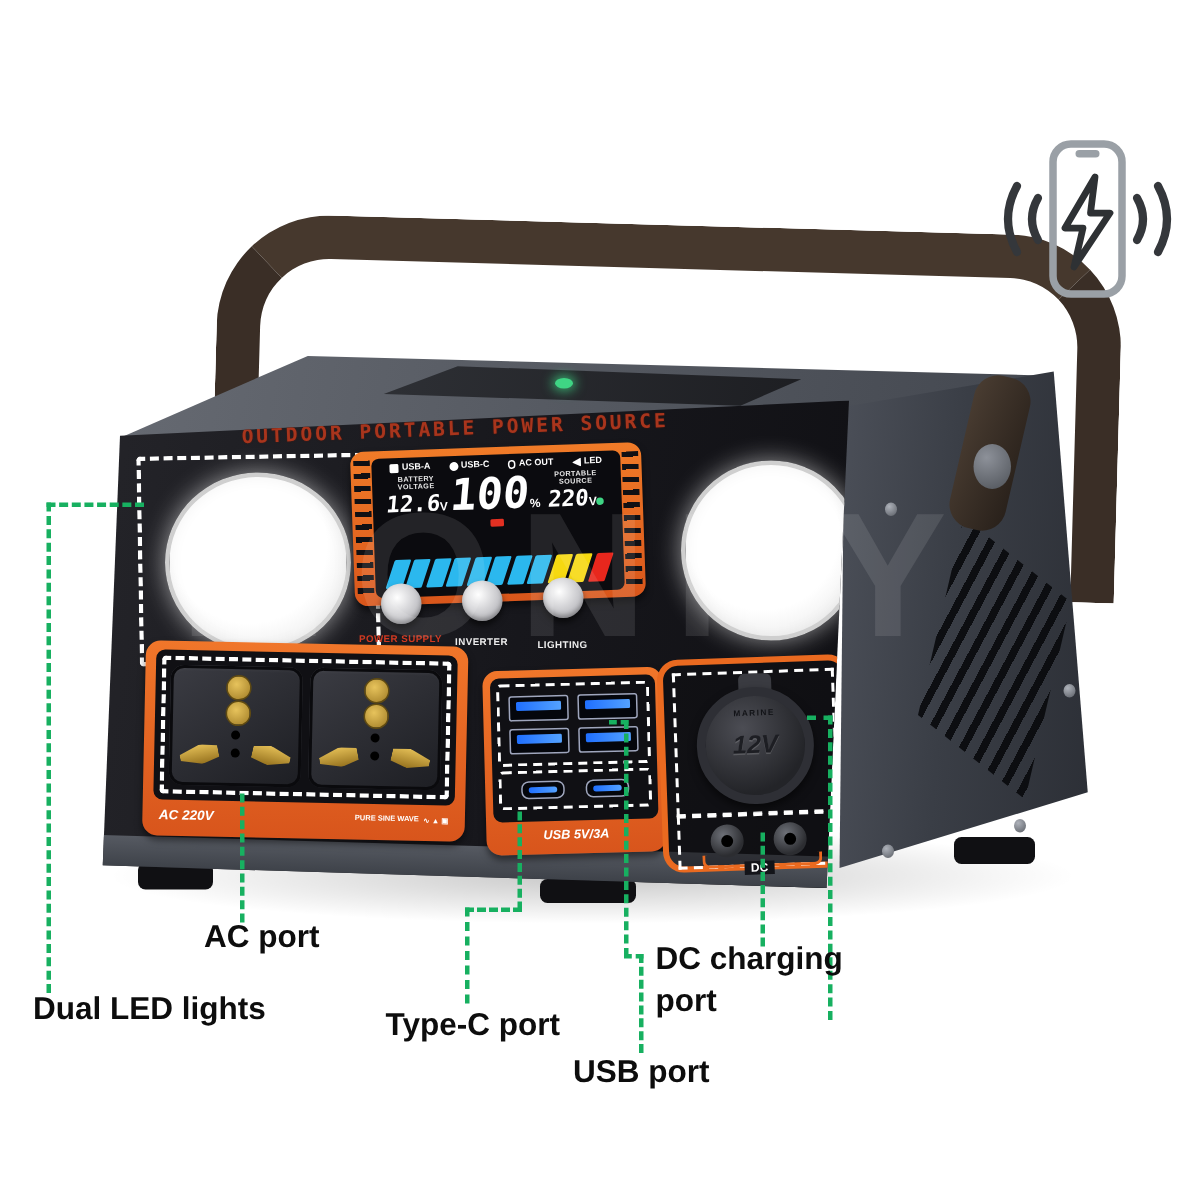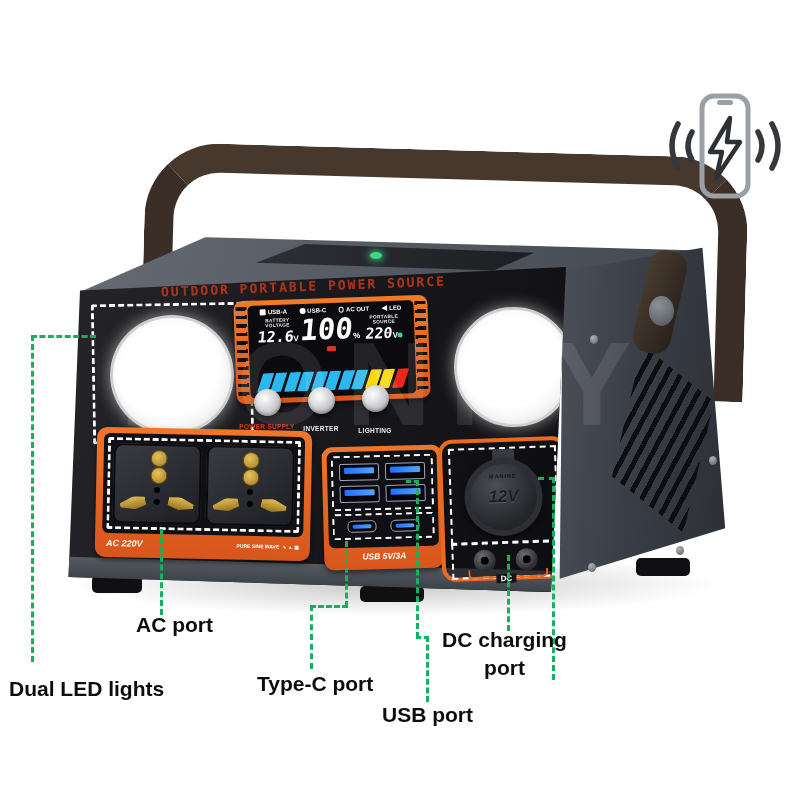--- a/index.html
+++ b/index.html
@@ -332,19 +332,19 @@
   <div class="glh" style="left:310px;top:605px;width:38px;"></div>
   <div class="glv" style="left:310px;top:605px;height:64px;"></div>
   <div class="glh" style="left:406px;top:480px;width:13px;"></div>
   <div class="glv" style="left:416px;top:480px;height:158px;"></div>
   <div class="glh" style="left:416px;top:636px;width:13px;"></div>
   <div class="glv" style="left:426px;top:636px;height:66px;"></div>
   <div class="glv" style="left:507px;top:555px;height:76px;"></div>
   <div class="glh" style="left:538px;top:477px;width:17px;"></div>
   <div class="glv" style="left:552px;top:477px;height:203px;"></div>
 
-  <div class="callout" style="left:9px;top:659px;margin-top:16px;">Dual LED lights</div>
+  <div class="callout" style="left:22px;top:659px;">Dual LED lights</div>
   <div class="callout" style="left:124px;top:611px;margin-left:12px;">AC port</div>
   <div class="callout" style="left:257px;top:670px;">Type-C port</div>
   <div class="callout" style="left:382px;top:701px;">USB port</div>
-  <div class="callout" style="left:437px;top:626px;width:135px;text-align:center;">DC charging port</div>
+  <div class="callout" style="left:437px;top:626px;width:135px;">DC charging port</div>
 
 </div>
 
 </body></html>

